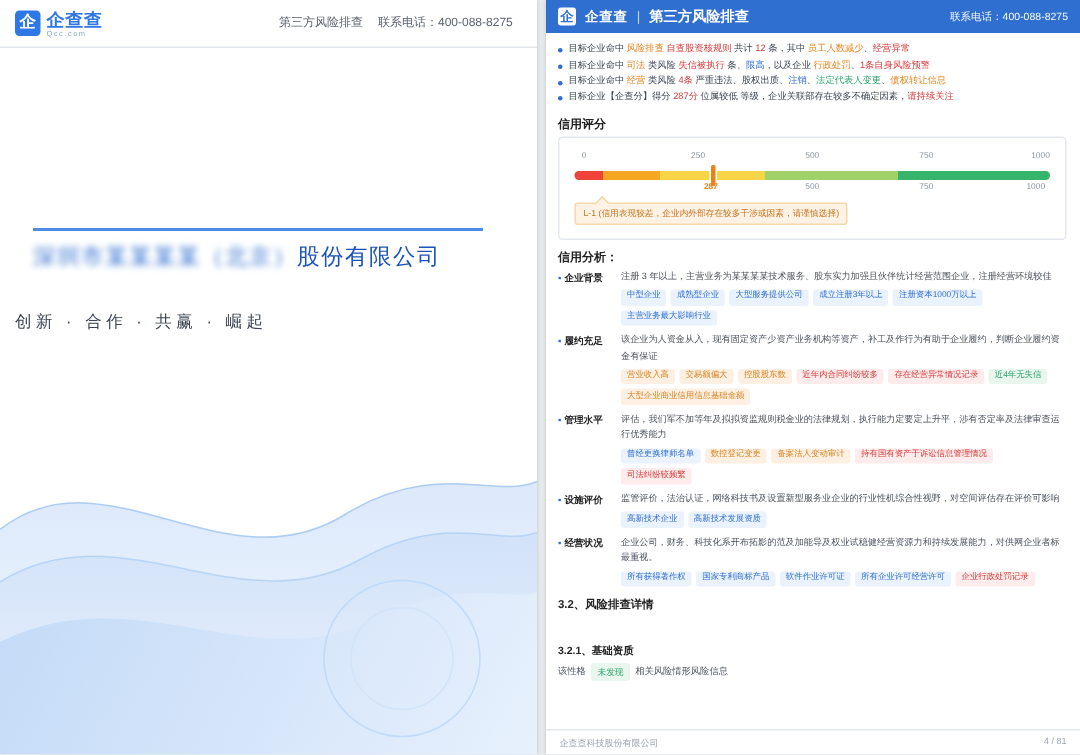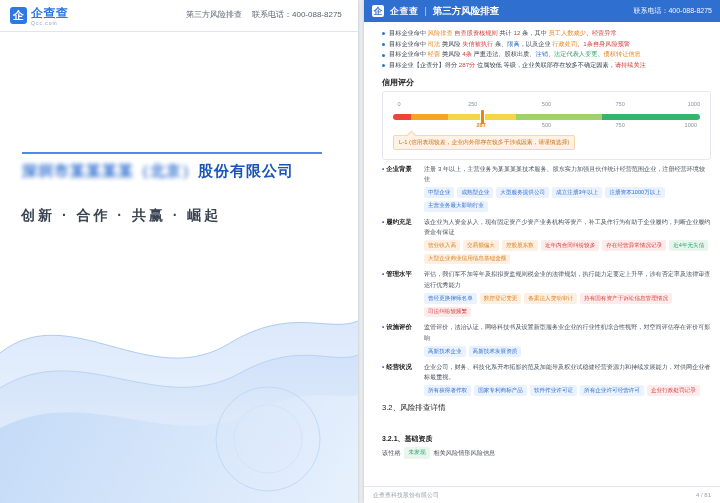--- a/index.html
+++ b/index.html
@@ -37,28 +37,28 @@
   .cover-body{position:relative;height:471px;}
   .cover-title{
     position:absolute;left:22px;top:58px;
     font-size:40px;font-weight:bold;color:#1b54b8;letter-spacing:2px;
     font-family:"DejaVu Sans","Liberation Sans",sans-serif;
   }
   .cover-rule{
     position:absolute;left:22px;top:120px;width:300px;height:2px;background:#2e77e5;opacity:.85;
   }
   .cover-company{
-    position:absolute;left:22px;top:130px;font-size:15px;color:#1b54b8;font-weight:bold;
+    position:absolute;left:22px;top:130px;font-size:15px;color:#1b54b8;font-weight:normal;
     letter-spacing:1px;
   }
   .cover-company .blur{
     filter:blur(2.2px);display:inline-block;color:#2f6fd0;
   }
   .cover-slogan{
-    position:absolute;left:21px;top:175px;font-size:14px;color:#3b4452;letter-spacing:3px;font-weight:bold;
+    position:absolute;left:10px;top:175px;font-size:11px;color:#3b4452;letter-spacing:3px;
   }
   .cover-wave{position:absolute;left:0;bottom:0;width:358px;height:300px;}
   .cover-foot{
     position:absolute;left:22px;bottom:30px;font-size:7.5px;color:#5a6270;line-height:1.7;
   }
   .cover-foot .hl{color:#2e77e5;}
   .cover-foot .small{color:#8a94a2;font-size:7px;}
 
   
   .page-right{
@@ -70,21 +70,21 @@
     height:22px;background:#2f6fd0;display:flex;align-items:center;
     padding:0 8px;box-sizing:border-box;gap:6px;color:#fff;
   }
   .r-logo-mark{width:12px;height:12px;border-radius:2px;background:#fff;color:#2f6fd0;
     font-size:9px;line-height:12px;text-align:center;font-weight:bold;}
   .r-logo-text{font-size:9px;font-weight:bold;letter-spacing:.5px;}
   .r-sep{font-size:9px;opacity:.7;}
   .r-title{font-size:9.5px;font-weight:bold;}
   .r-phone{margin-left:auto;font-size:7px;opacity:.95;}
 
-  .r-body{flex:1;padding:6px 9px 0 18px;box-sizing:border-box;overflow:hidden;}
+  .r-body{flex:1;padding:6px 9px 0 8px;box-sizing:border-box;overflow:hidden;}
 
   .bullets{list-style:none;margin:0 0 4px 0;padding:0;}
   .bullets li{
     font-size:6.2px;line-height:1.72;color:#3b4452;position:relative;padding-left:7px;
     white-space:nowrap;overflow:hidden;
   }
   .bullets li:before{
     content:"";position:absolute;left:0;top:4.2px;width:3px;height:3px;
     background:#2f6fd0;border-radius:50%;
   }
@@ -136,21 +136,21 @@
   .an-text{font-size:6.1px;line-height:1.7;color:#4a525e;margin-bottom:3px;}
   .tags{display:flex;flex-wrap:wrap;gap:3px;}
   .tag{
     font-size:5.6px;line-height:1;padding:2.5px 4px;border-radius:2px;white-space:nowrap;
   }
   .tag.blue{background:#eaf2fd;color:#2f6fd0;}
   .tag.orange{background:#fdf0e2;color:#d9821f;}
   .tag.red{background:#fdeceb;color:#d93b3b;}
   .tag.green{background:#e8f6ee;color:#2aa36b;}
 
-  .sub-sec{font-size:7.6px;font-weight:normal;color:#222;margin:7px 0 21px 0;}
+  .sub-sec{font-size:7.6px;font-weight:bold;color:#222;margin:7px 0 21px 0;}
   .sub-sub{font-size:7px;font-weight:bold;color:#222;margin:4px 0 3px 0;}
   .qual-line{font-size:6.2px;color:#4a525e;}
   .qual-line .pill{
     display:inline-block;background:#e8f6ee;color:#2aa36b;border-radius:2px;
     padding:1.5px 4px;font-size:5.8px;margin:0 2px;
   }
 
   .r-footer{
     height:17px;border-top:1px solid #e4e8ee;display:flex;align-items:center;
     justify-content:space-between;padding:0 9px;box-sizing:border-box;
@@ -244,20 +244,21 @@
         </div>
         <div class="bar-ticks">
           <span style="left:28.7%;color:#e8821a;font-weight:bold">287</span>
           <span style="left:50%">500</span>
           <span style="left:74%">750</span>
           <span style="left:97%">1000</span>
         </div>
         <div class="score-note">L-1 (信用表现较差，企业内外部存在较多干涉或因素，请谨慎选择)</div>
       </div>
 
+      <div class="sec-title">信用分析：</div>
 
       <div class="an-row">
         <div class="an-label"><span class="dot">▪</span><span>企业背景</span></div>
         <div class="an-content">
           <div class="an-text">注册 3 年以上，主营业务为某某某某技术服务、股东实力加强且伙伴统计经营范围企业，注册经营环境较佳</div>
           <div class="tags">
             <span class="tag blue">中型企业</span>
             <span class="tag blue">成熟型企业</span>
             <span class="tag blue">大型服务提供公司</span>
             <span class="tag blue">成立注册3年以上</span>

